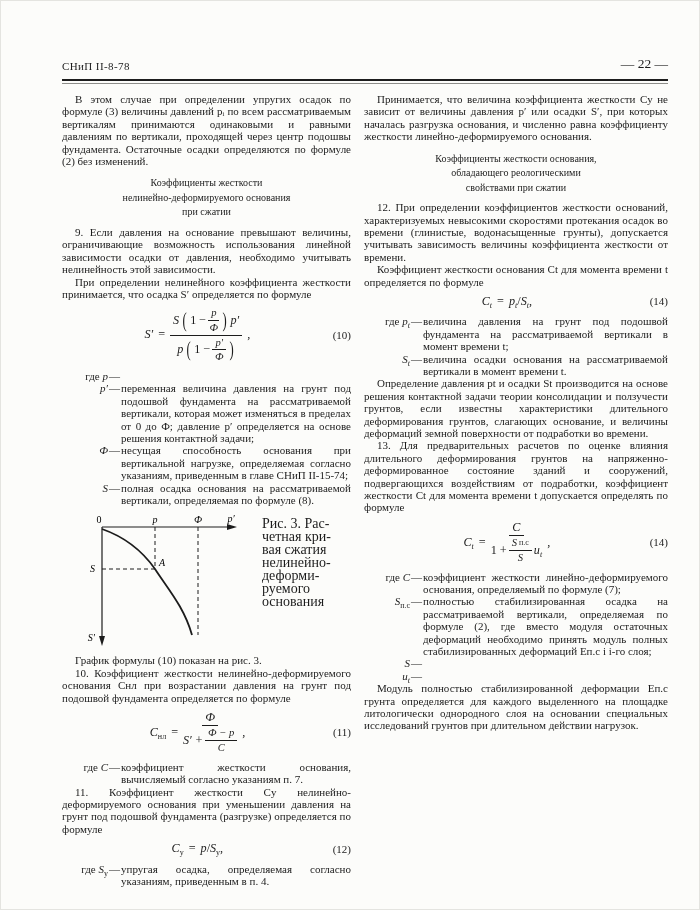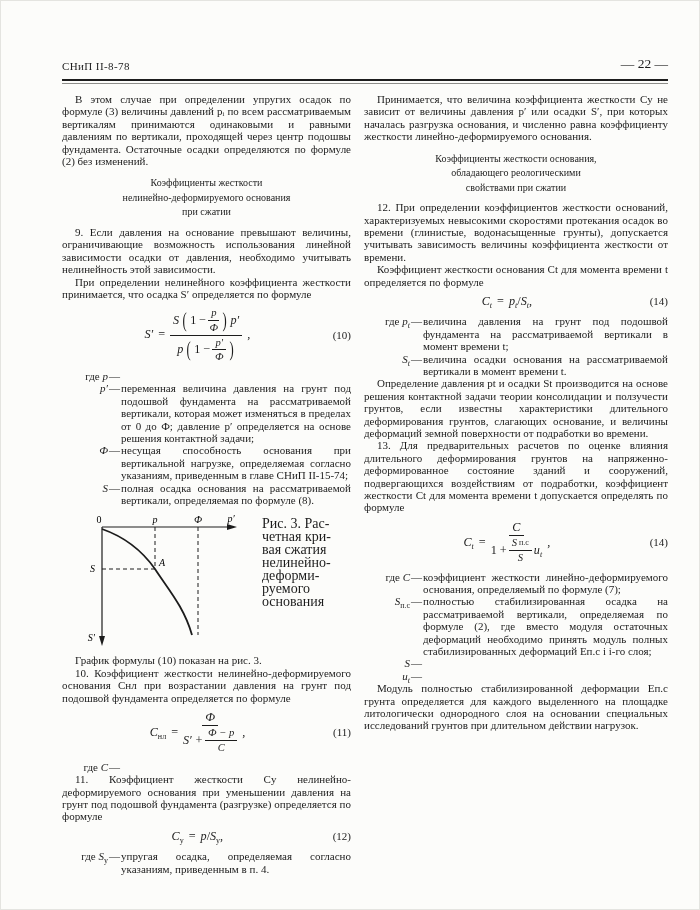--- a/index.html
+++ b/index.html
@@ -181,20 +181,21 @@
             </span>
           </span>
           <span class="rm">,</span>
         </span>
         <span class="fno">(11)</span>
       </div>
 
       <div class="def">
         <span class="term"><span class="rm">где</span> <span class="v">C</span></span>
         <span class="dash">—</span>
+        <span class="dtext">коэффициент жесткости основания, вычисляемый согласно указаниям п. 7.</span>
       </div>
 
       <p class="p">11. Коэффициент жесткости Cу нелинейно-деформируемого основания при уменьшении давления на грунт под подошвой фундамента (разгрузке) определяется по формуле</p>
 
       <div class="formula">
         <span class="fbody">
           <span><span class="v">C</span><sub class="rm">у</sub></span>
           <span class="rm">=</span>
           <span><span class="v">p</span><span class="rm">/</span><span class="v">S</span><sub class="rm">у</sub><span class="rm">,</span></span>
         </span>

